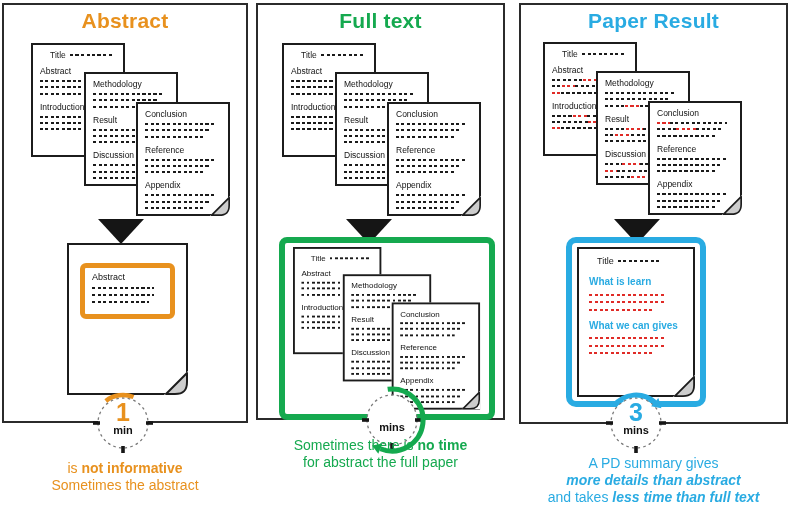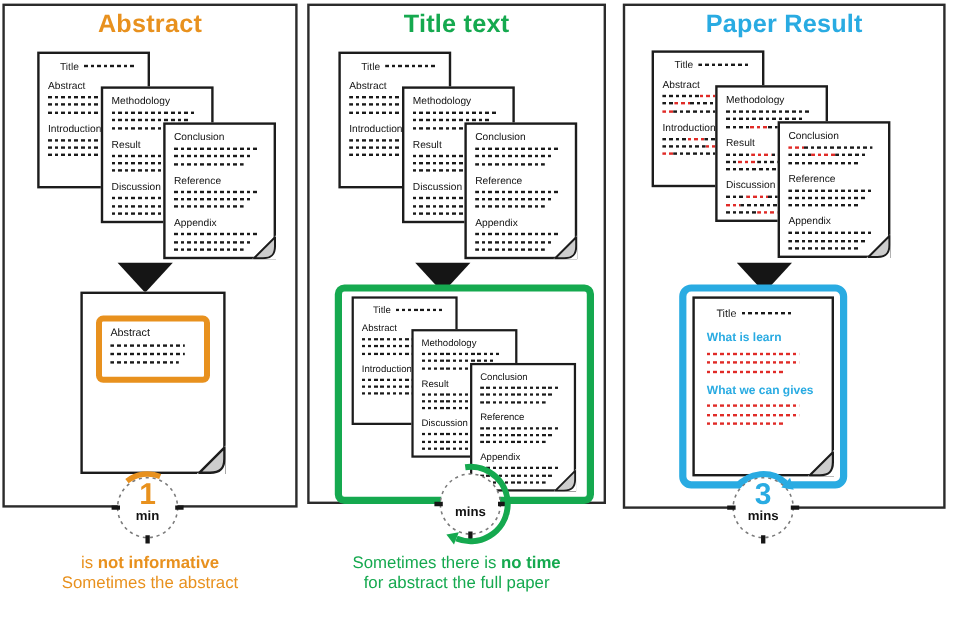--- a/index.html
+++ b/index.html
@@ -191,21 +191,21 @@
         <div class="num" style="color: rgb(232, 145, 30);">1</div>
         <div class="unit">min</div>
       </div>
       <div class="caption" style="top: 457px; color: rgb(232, 145, 30);">
         <div class="cap-line"><span>is </span><span style="font-weight: bold;">not informative</span></div>
         <div class="cap-line"><span>Sometimes the abstract</span></div>
       </div>
     </div>
   <div class="col" id="col-1" style="left: 256px; width: 249px;">
     <div class="frame" style="height: 417px;"></div>
-    <div class="col-title" style="color: rgb(21, 169, 79);">Title text</div>
+    <div class="col-title" style="color: rgb(21, 169, 79);">Full text</div>
   <div class="stack" style="left: 26px; top: 40px;">
         <div class="page" style="left: 0px; top: 0px; z-index: 1;">
           <div class="title-row">
             <span>Title</span>
             <span class="title-dash sg-k"></span>
           </div>
           <div class="sec">
             <div class="sec-label">Abstract</div>
             <div class="dl" style="width: 92%;">
               <span class="sg-k" style="flex-grow: 100;"></span>
@@ -430,21 +430,21 @@
         <svg width="90" height="90" viewBox="0 0 90 90">
           <circle cx="45" cy="45" r="25" fill="#ffffff" stroke="#7a7a7a" stroke-width="1.3" stroke-dasharray="2.6 3.2"></circle>
           <line x1="22" y1="45" x2="15" y2="45" stroke="#161616" stroke-width="3.6"></line>
           <line x1="68" y1="45" x2="75" y2="45" stroke="#161616" stroke-width="3.6"></line>
           <line x1="45" y1="68" x2="45" y2="75" stroke="#161616" stroke-width="3.6"></line>
           <path d="M40.7 14.3 A31 31 0 1 1 33.4 73.7" fill="none" stroke="#15A94F" stroke-width="5"></path>
           <polygon points="25.0,70.4 35.4,68.6 31.3,78.8" fill="#15A94F"></polygon>
         </svg>
         <div class="unit">mins</div>
       </div>
-      <div class="caption" style="top: 457px; color: rgb(21, 169, 79);">
+      <div class="caption" style="top: 434px; color: rgb(21, 169, 79);">
         <div class="cap-line"><span>Sometimes there is </span><span style="font-weight: bold;">no time</span></div>
         <div class="cap-line"><span>for abstract the full paper</span></div>
       </div>
     </div>
   <div class="col" id="col-2" style="left: 519px; width: 269px;">
     <div class="frame" style="height: 421px;"></div>
     <div class="col-title" style="color: rgb(41, 171, 226);">Paper Result</div>
   <div class="stack" style="left: 24px; top: 39px;">
         <div class="page" style="left: 0px; top: 0px; z-index: 1;">
           <div class="title-row">
@@ -619,14 +619,19 @@
           <circle cx="45" cy="45" r="25" fill="#ffffff" stroke="#7a7a7a" stroke-width="1.3" stroke-dasharray="2.6 3.2"></circle>
           <line x1="22" y1="45" x2="15" y2="45" stroke="#161616" stroke-width="3.6"></line>
           <line x1="68" y1="45" x2="75" y2="45" stroke="#161616" stroke-width="3.6"></line>
           <line x1="45" y1="68" x2="45" y2="75" stroke="#161616" stroke-width="3.6"></line>
           <path d="M22.9 27.8 A28 28 0 0 1 63.7 24.2" fill="none" stroke="#29ABE2" stroke-width="5"></path>
           <polygon points="70.4,30.2 60.1,28.3 67.4,20.1" fill="#29ABE2"></polygon>
         </svg>
         <div class="num" style="color: rgb(41, 171, 226);">3</div>
         <div class="unit">mins</div>
       </div>
+      <div class="caption" style="top: 452px; color: rgb(41, 171, 226);">
+        <div class="cap-line"><span>A PD summary gives</span></div>
+        <div class="cap-line"><span style="font-weight: bold; font-style: italic;">more details than abstract</span></div>
+        <div class="cap-line"><span>and takes </span><span style="font-weight: bold; font-style: italic;">less time than full text</span></div>
+      </div>
     </div>
 </div>
 
 </body></html>

